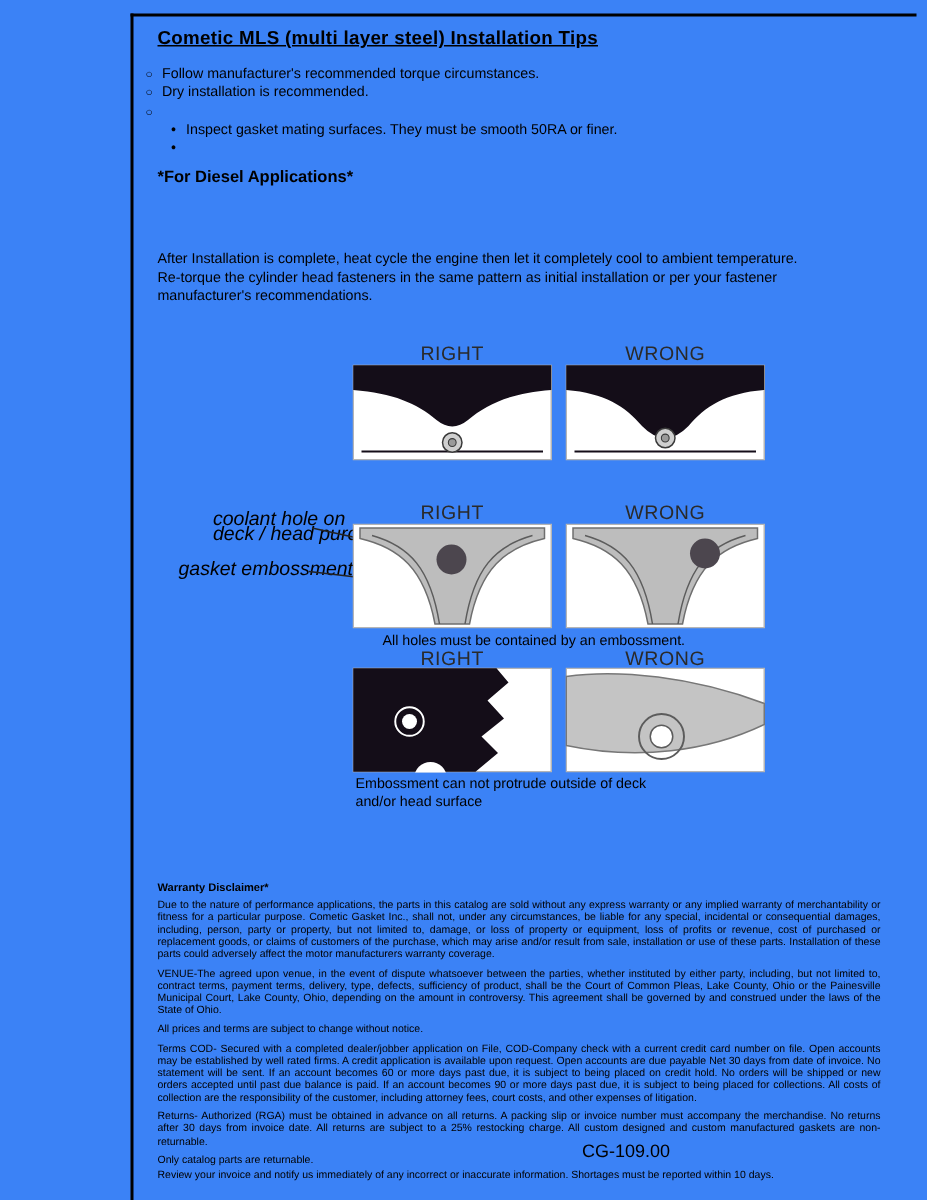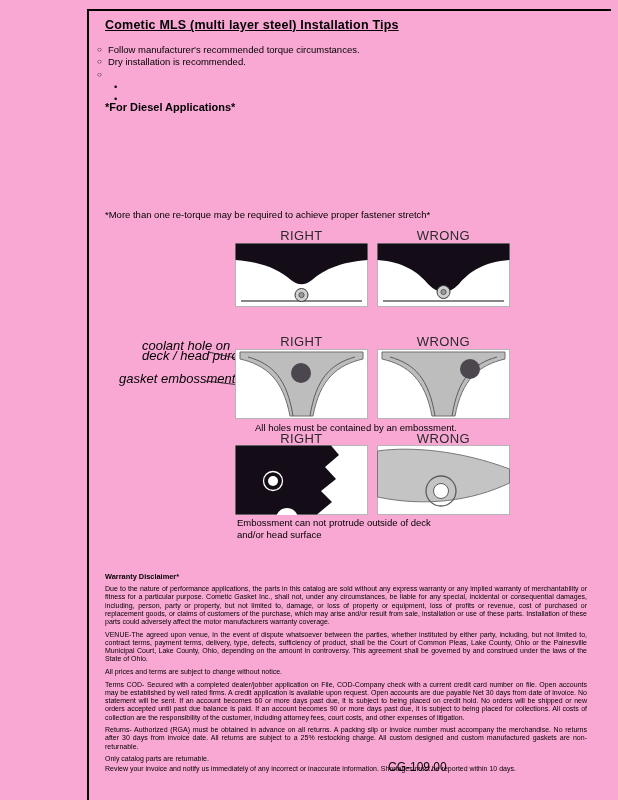--- a/index.html
+++ b/index.html
@@ -1,31 +1,31 @@
 <!DOCTYPE html>
 <html><head>
 <meta charset="utf-8">
 <style>
   html,body { margin:0; padding:0; background:#ffffff; }
   .page {
-    position:relative; width:618px; height:800px; background:#f9a8d4;
+    position:relative; width:618px; height:800px; background:#3b82f6;
     font-family:"Liberation Sans", sans-serif; color:#000; overflow:hidden;
   }
   .frame-top  { position:absolute; left:87px; top:9px; width:524px; height:1.6px; background:#000; }
   .frame-left { position:absolute; left:87px; top:9px; width:1.6px; height:791px; background:#000; }
 
   .title { position:absolute; left:105px; top:18px; margin:0; font-size:12.5px; font-weight:bold; text-decoration:underline; letter-spacing:.2px; }
 
   .bullets { position:absolute; left:97px; top:44px; width:486px; font-size:9.5px; }
   .bullets .b { display:flex; line-height:12.3px; }
   .bullets .m { width:11px; flex:0 0 11px; font-size:8px; }
   .bullets .sub { padding-left:17px; }
   .bullets .sub .m { width:10px; flex:0 0 10px; font-size:9.5px; }
 
-  .diesel-heading { position:absolute; left:105px; top:101px; margin:0; font-size:11px; font-weight:bold; }
+  .diesel-heading { position:absolute; left:105px; top:112px; margin:0; font-size:11px; font-weight:bold; }
   .para { position:absolute; margin:0; font-size:9.5px; line-height:12.6px; }
   .p1 { left:105px; top:136px; width:434px; }
   .p2 { left:105px; top:167px; width:442px; }
   .note { position:absolute; left:105px; top:209px; margin:0; font-size:9.5px; }
 
   .dlabel { position:absolute; width:133px; text-align:center; font-size:13px; color:#2a2a2a; letter-spacing:.4px; }
   .dl-r1 { left:235px; top:228px; } .dl-w1 { left:377px; top:228px; }
   .dl-r2 { left:235px; top:334px; } .dl-w2 { left:377px; top:334px; }
   .dl-r3 { left:235px; top:431px; } .dl-w3 { left:377px; top:431px; }
 
@@ -41,21 +41,21 @@
   .cap1 { left:237px; top:312px; }
   .cap2 { left:255px; top:422px; }
   .cap3 { left:237px; top:517px; width:218px; line-height:11.5px; }
 
   .callout { position:absolute; font-size:13px; line-height:9.5px;font-style:italic; }
   .co1 { left:142px; top:341px; }
   .co2 { left:119px; top:374px; }
   .connector { position:absolute; left:206px; top:345px; }
 
   .disclaimer { position:absolute; left:105px; top:572px; width:482px; font-size:7px; line-height:8.2px; text-align:justify; }
-  .disclaimer h3 { margin:1px 0 4px 0; font-size:7.4px; }
+  .disclaimer h3 { margin:16px 0 4px 0; font-size:7.4px; }
   .disclaimer p { margin:0 0 4.5px 0; }
   .disclaimer p.tight { margin-bottom:1px; }
 
   .footer-code { position:absolute; left:388px; top:760px; font-size:12px; }
 </style>
 </head>
 <body>
 
 <div class="page">
 
@@ -71,28 +71,29 @@
     </div>
     <div class="b">
       <span class="m">○</span>
       <span class="t">Dry installation is recommended.</span>
     </div>
     <div class="b">
       <span class="m">○</span>
     </div>
     <div class="b sub">
       <span class="m">•</span>
+      <span class="t">Inspect gasket mating surfaces.  They must be smooth 50RA or finer.</span>
     </div>
     <div class="b sub">
       <span class="m">•</span>
     </div>
   </div>
 
   <h2 class="diesel-heading">*For Diesel Applications*</h2>
-  <p class="note">*More than one re-torque may be required to achieve proper fastener stretch*</p>
+  <p class="para p2">After Installation is complete, heat cycle the engine then let it completely cool to ambient temperature. Re-torque the cylinder head fasteners in the same pattern as initial installation or per your fastener manufacturer's recommendations.</p>
 
   <div class="dlabel dl-r1">RIGHT</div>
   <div class="dlabel dl-w1">WRONG</div>
 
   <svg class="dimg img-r1" viewBox="0 0 133 64">
     <rect x="0.5" y="0.5" width="132" height="63" fill="#ffffff" stroke="#b5b5b5"></rect>
     <path d="M0.5,0.5 H132.5 V17 C106,19 90,26 77,37 Q66.5,45.5 56,37 C43,26 27,19 0.5,17 Z" fill="#140d18"></path>
     <line x1="6" y1="58" x2="127" y2="58" stroke="#140d18" stroke-width="1.2"></line>
     <circle cx="66.5" cy="52" r="6.5" fill="#cfcfcf" stroke="#3a3a3a" stroke-width="1"></circle>
     <circle cx="66.5" cy="52" r="2.6" fill="#9a9a9a" stroke="#3a3a3a" stroke-width="0.7"></circle>

